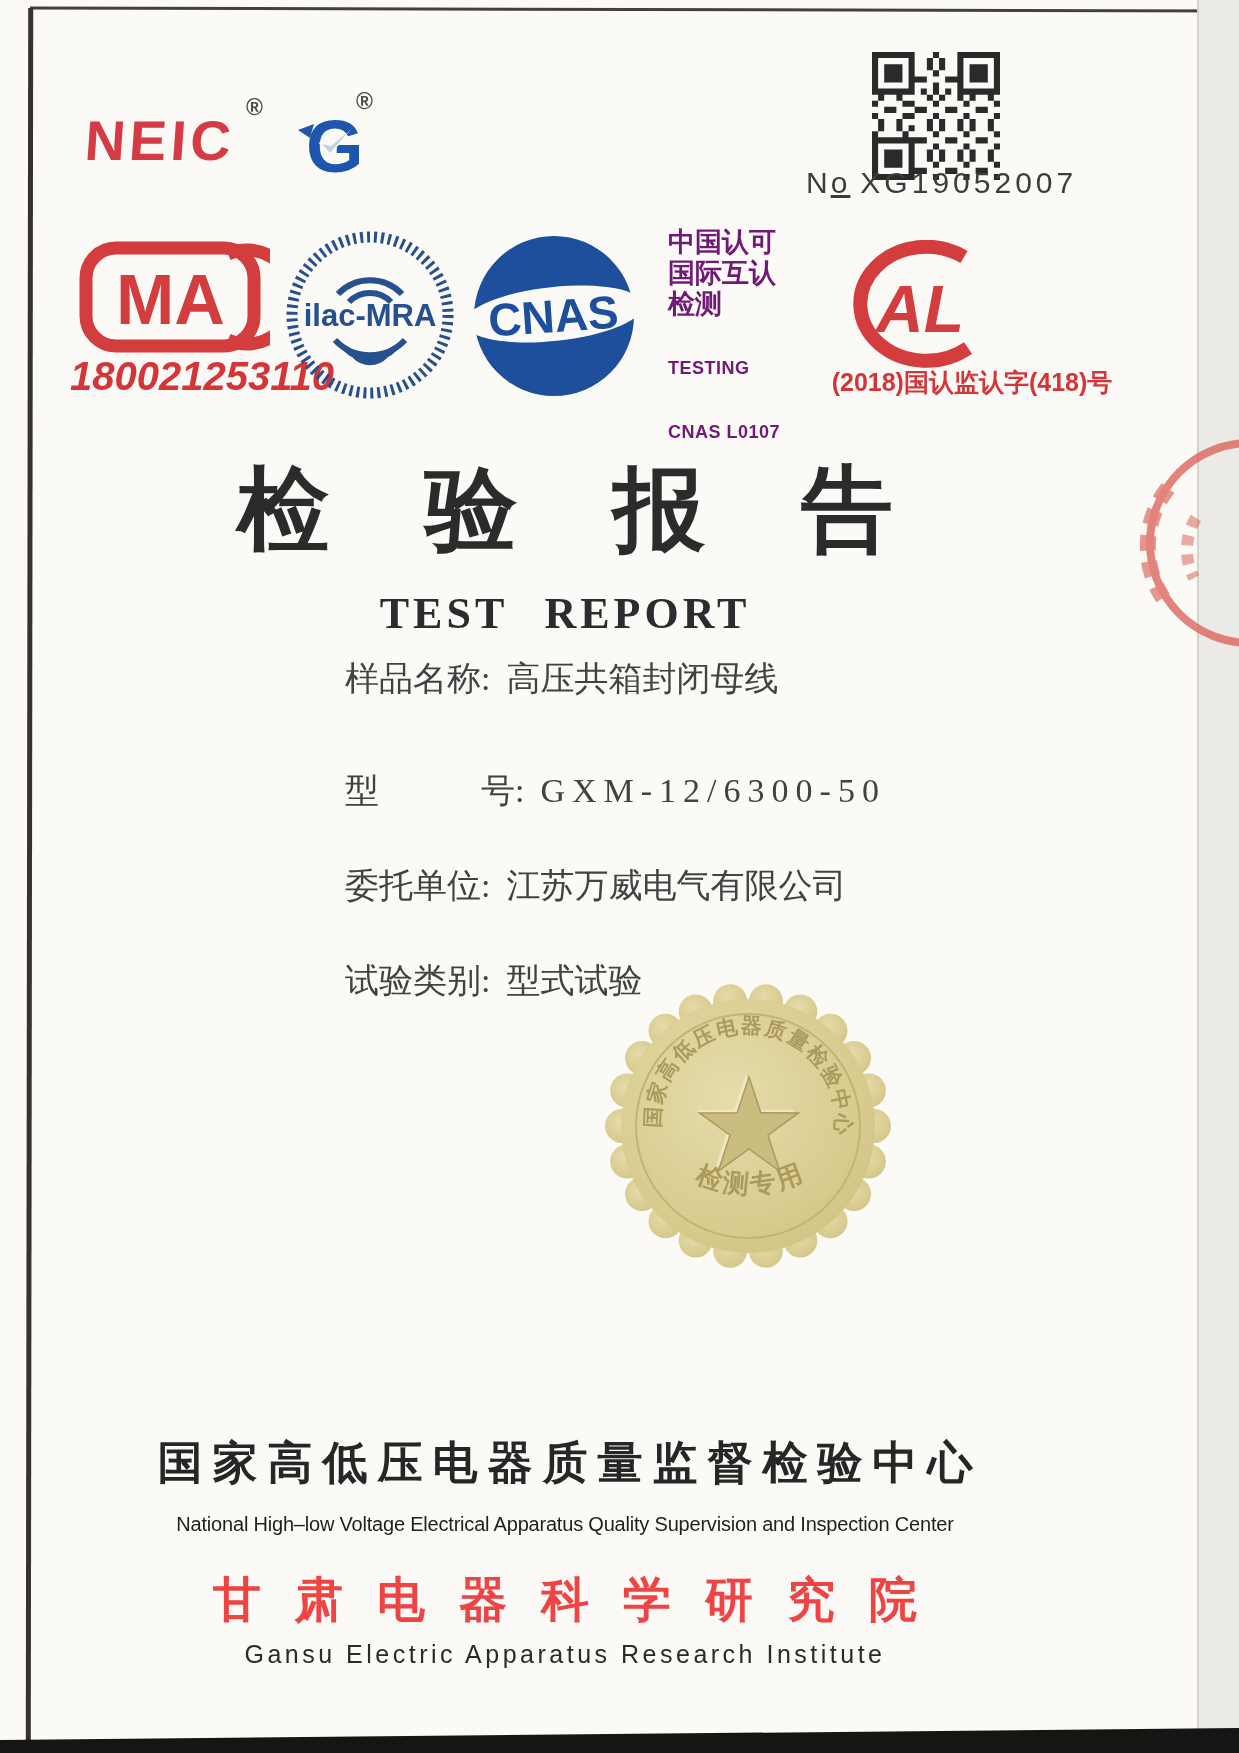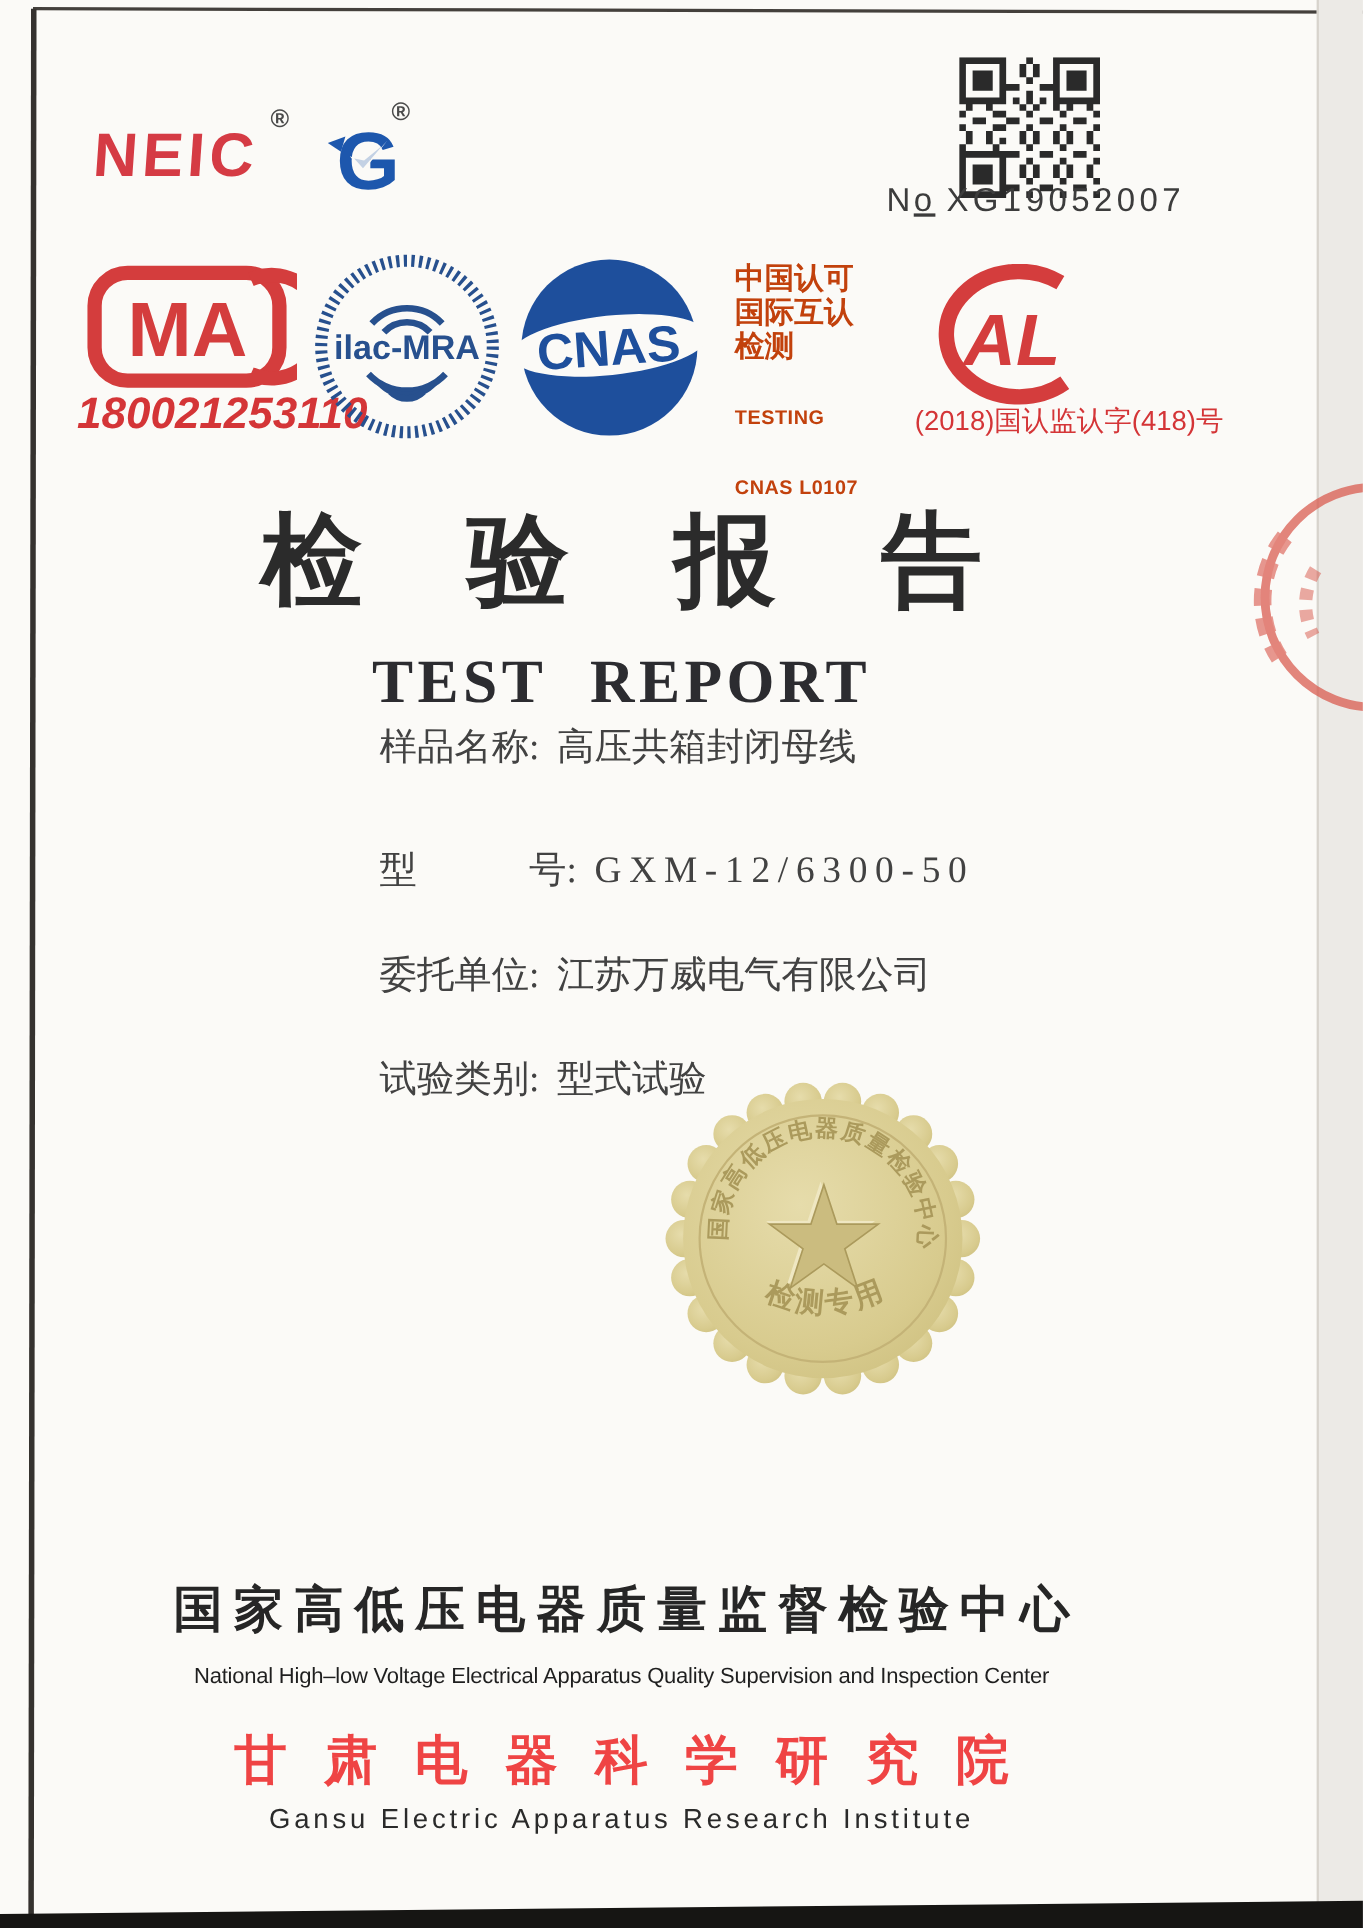--- a/index.html
+++ b/index.html
@@ -22,27 +22,27 @@
   .neic{left:85px;top:108px;font-size:56px;font-weight:800;color:#d53b44;letter-spacing:4px;transform:skewX(-4deg);}
   .reg{font-size:23px;font-weight:700;color:#4a4a4a;}
   .reg1{left:246px;top:94px;}
   .reg2{left:356px;top:88px;}
   .report-no{left:806px;top:166px;width:240px;font-family:Liberation Sans, sans-serif;font-size:30px;color:#3c3c3c;letter-spacing:3px;}
   .report-no .uo{text-decoration:underline;}
   .report-no .num{margin-left:10px;letter-spacing:4px;}
 
   
   .cma-num{left:70px;top:354px;width:210px;text-align:center;font-size:40px;font-weight:800;font-style:italic;color:#d43537;}
-  .acc-block{left:668px;top:238px;color:#c2410c;font-weight:700;font-size:27px;line-height:31px;}
+  .acc-block{left:668px;top:227px;color:#701a75;font-weight:700;font-size:27px;line-height:31px;}
   .acc-block .en{font-size:18px;letter-spacing:.5px;margin-top:33px;}
-  .cal-num{left:812px;top:366px;width:320px;text-align:center;font-size:25px;font-weight:400;color:#d43537;}
+  .cal-num{left:812px;top:366px;width:320px;text-align:center;font-size:25px;font-weight:700;color:#d43537;}
 
   
   .title-zh{top:448px;font-size:92px;font-weight:700;color:#2b2b2b;letter-spacing:96px;padding-left:96px;box-sizing:border-box;}
-  .title-en{top:588px;font-family:"Liberation Serif",serif;font-size:56px;font-weight:700;color:#2c2c30;letter-spacing:4px;word-spacing:22px;}
+  .title-en{top:588px;font-family:"Liberation Serif",serif;font-size:44px;font-weight:700;color:#2c2c30;letter-spacing:4px;word-spacing:22px;}
 
   
   .field{position:absolute;left:345px;font-family:"Liberation Serif",serif;font-size:34px;color:#424242;white-space:nowrap;}
   .field .val{margin-left:16px;}
   .f1{top:656px;}
   .f2{top:768px;}
   .f2 .val{letter-spacing:7px;}
   .f3{top:863px;}
   .f4{top:958px;}
 

